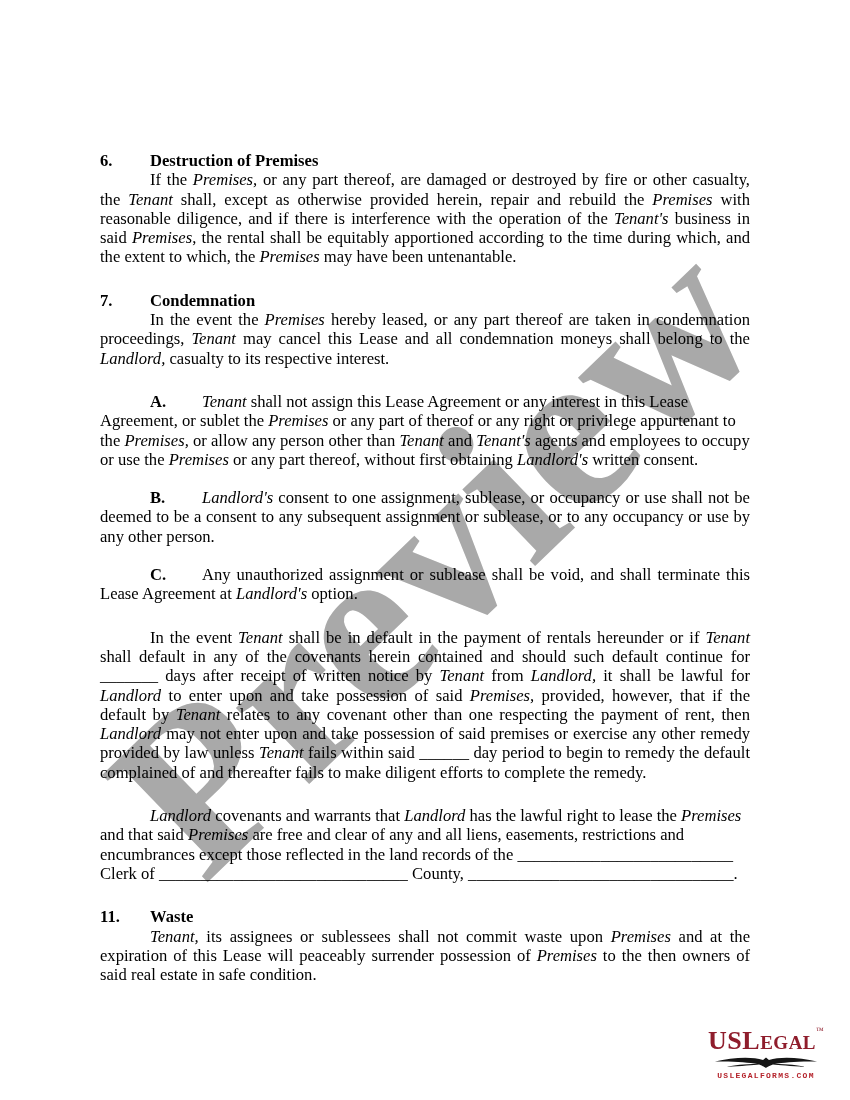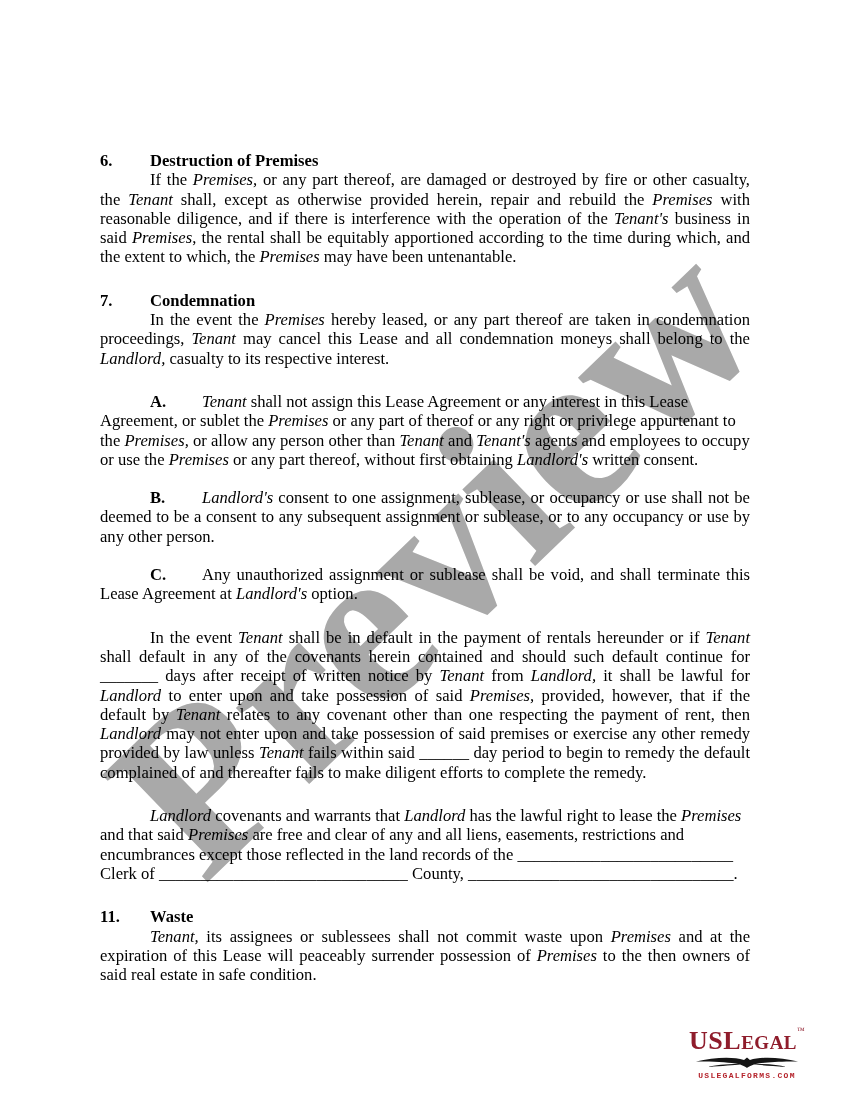--- a/index.html
+++ b/index.html
@@ -17,21 +17,21 @@
   .sec:first-child{margin-top:0;}
   .heading{font-weight:bold;}
   .heading .num{display:inline-block;width:50px;}
   .heading .sfx{font-weight:normal;}
   .para{margin:19px 0 0 0;text-indent:50px;}
   .sec .para:first-of-type{margin-top:0;}
   .para.justify{text-align:justify;}
   .para.left{text-align:left;}
   .lbl{display:inline-block;width:52px;font-weight:bold;text-indent:0;}
   .para i{font-style:italic;}
-  .logo{position:absolute;left:676px;top:1028px;width:142px;text-align:center;z-index:2;}
+  .logo{position:absolute;left:695px;top:1028px;width:142px;text-align:center;z-index:2;}
   .brand-line{white-space:nowrap;line-height:1;}
   .b1,.b2{font-size:26px;letter-spacing:0.5px;font-weight:600;}
   .b3{font-size:19px;letter-spacing:0.5px;font-weight:600;}
   .tm{font-size:8px;vertical-align:top;position:relative;top:-1px;}
   .eagle{margin-top:-1px;height:12px;}
   .eagle svg{display:inline-block;}
   .site{margin-top:1px;font-family:Liberation Mono, monospace;font-size:8px;font-weight:bold;letter-spacing:1.3px;}
 </style>
 </head>
 <body>

